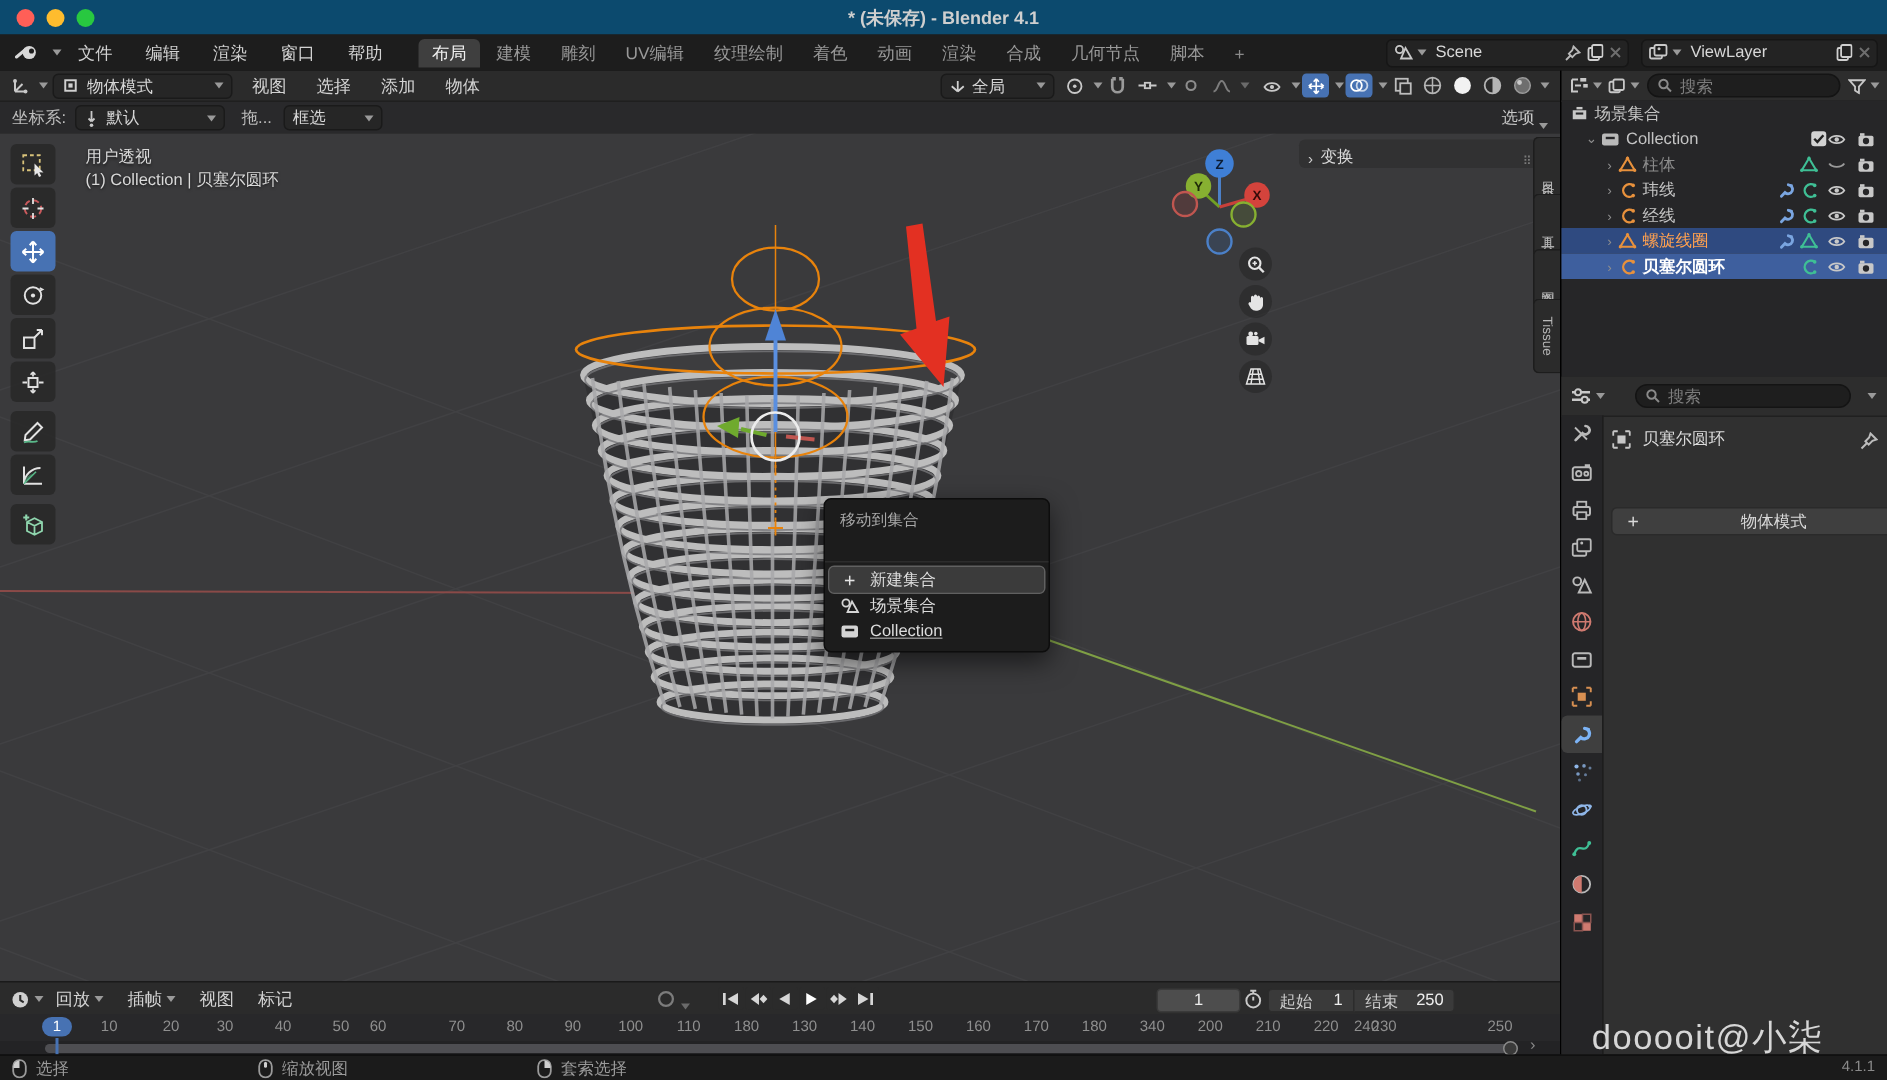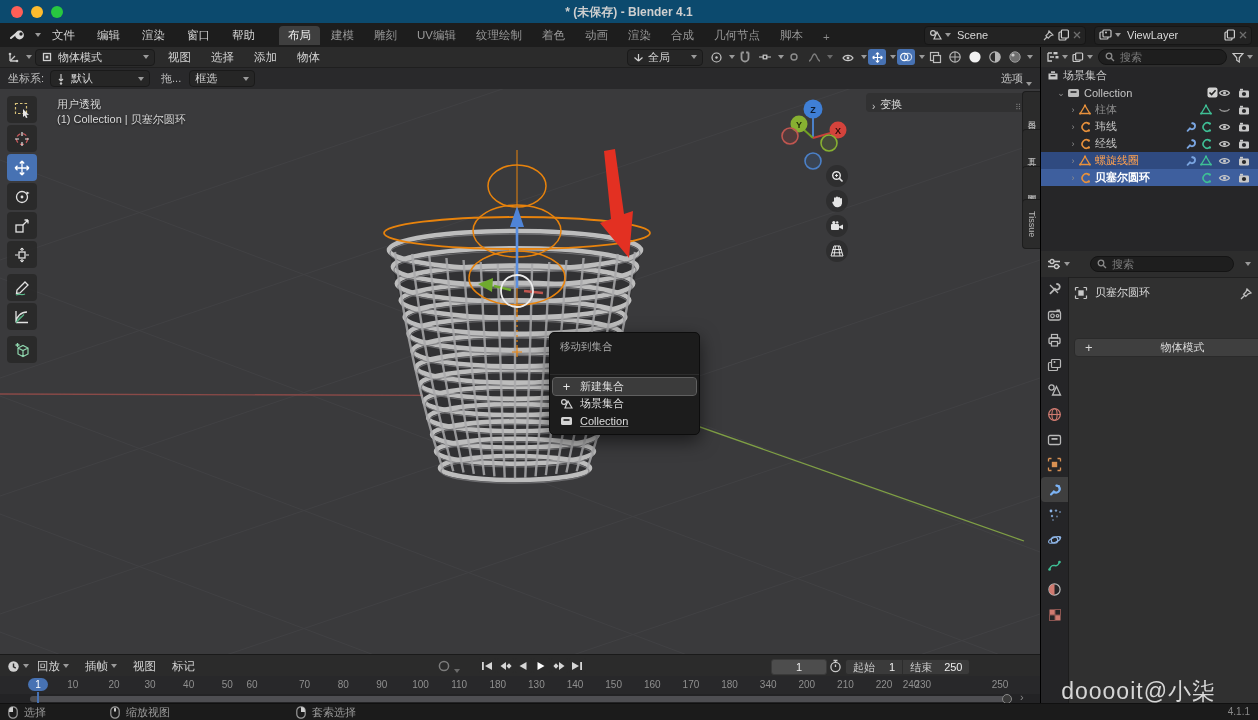--- a/index.html
+++ b/index.html
@@ -1094,21 +1094,21 @@
   <div id="sb-hints" class="row" style="margin-left:8px">
       <div class="hint" style="margin-left:0px">
     <span>
           <svg width="10" height="13" viewBox="0 0 10 13">
             <rect x="0.8" y="0.8" width="8.4" height="11.4" rx="4" fill="none" stroke="#9a9a9a" stroke-width="1.2"></rect>
             <path d="M5,1 A4,4 0 0 0 1,5 V6 H5 Z" fill="#cfcfcf"></path>
           </svg>
         </span>
         <span class="lbl">选择</span>
       </div>
-      <div class="hint" style="margin-left:56px">
+      <div class="hint" style="margin-left:118px">
     <span>
           <svg width="10" height="13" viewBox="0 0 10 13">
             <rect x="0.8" y="0.8" width="8.4" height="11.4" rx="4" fill="none" stroke="#9a9a9a" stroke-width="1.2"></rect>
             <rect x="4" y="1.8" width="2" height="4" rx="1" fill="#cfcfcf"></rect>
           </svg>
         </span>
         <span class="lbl">缩放视图</span>
       </div>
       <div class="hint" style="margin-left:118px">
     <span>

